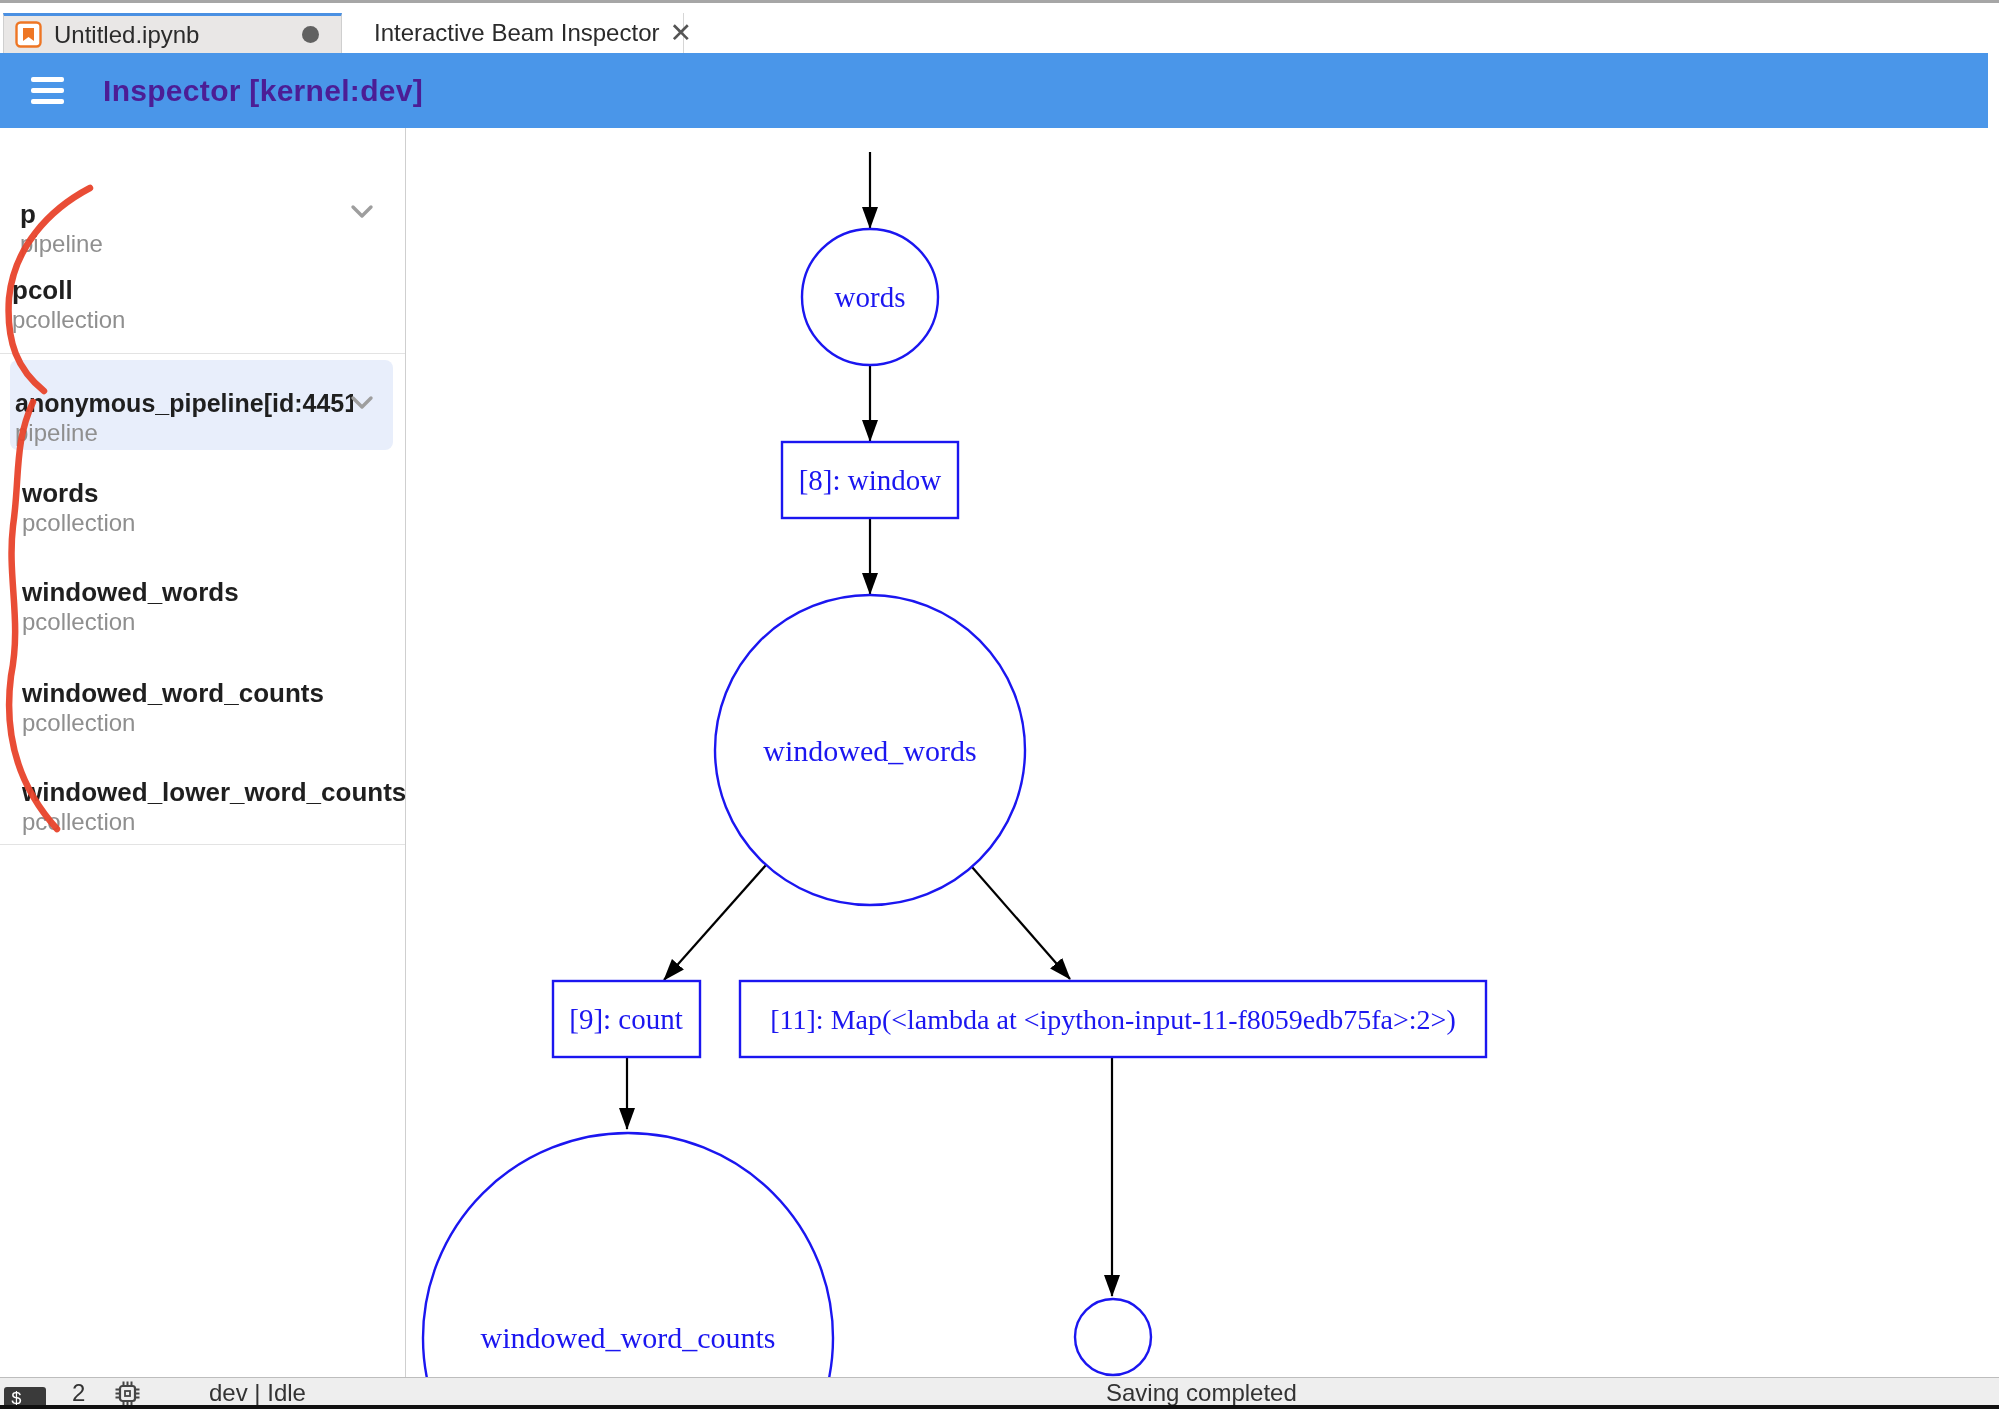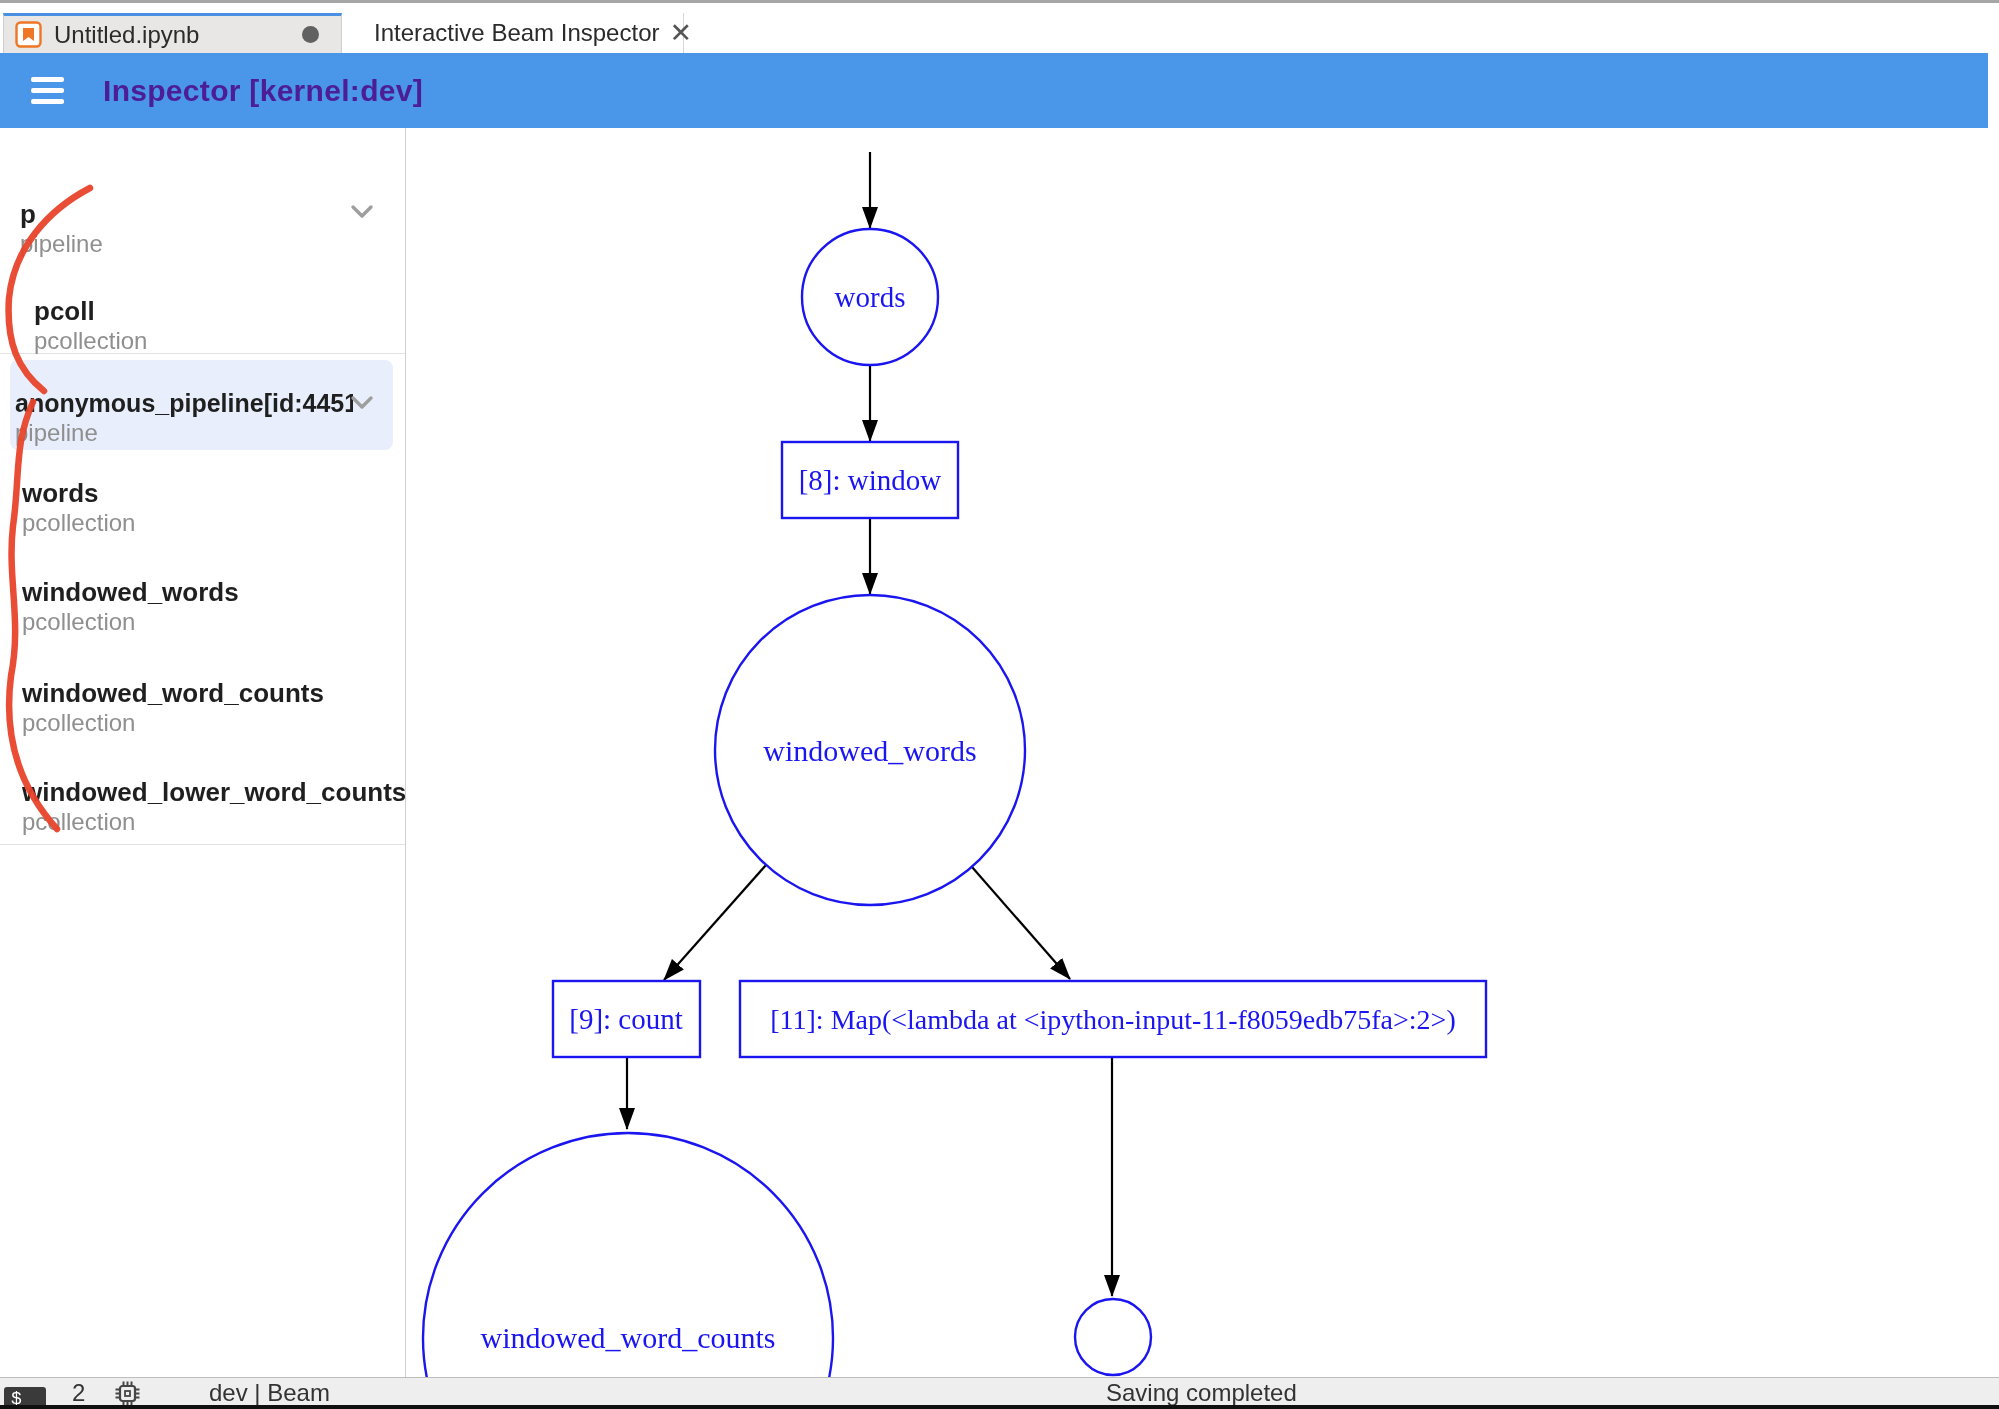--- a/index.html
+++ b/index.html
@@ -103,21 +103,21 @@
     <div class="sel-bg"></div>
 
     <div class="srow" style="top:71px; padding-left:20px;">
       <div class="nm">p</div>
       <div class="tp">pipeline</div>
     </div>
     <svg class="chev" style="top:76px; left:350px;" viewBox="0 0 24 16">
       <polyline points="3,3 12,12 21,3" fill="none" stroke="#9e9e9e" stroke-width="3.4" stroke-linecap="round" stroke-linejoin="round"></polyline>
     </svg>
 
-    <div class="srow" style="top:168px; padding-left:34px;">
+    <div class="srow" style="top:147px; padding-left:12px;">
       <div class="nm">pcoll</div>
       <div class="tp">pcollection</div>
     </div>
 
     <div class="srow" style="top:260px; padding-left:15px;">
       <div class="nm" style="max-width:338px; font-size:25px;">anonymous_pipeline[id:44516...</div>
       <div class="tp">pipeline</div>
     </div>
     <svg class="chev" style="top:267px; left:350px;" viewBox="0 0 24 16">
       <polyline points="3,3 12,12 21,3" fill="none" stroke="#9e9e9e" stroke-width="3.4" stroke-linecap="round" stroke-linejoin="round"></polyline>
@@ -202,16 +202,16 @@
         <line x1="13.5" y1="22" x2="13.5" y2="25.5"></line>
         <line x1="17.5" y1="22" x2="17.5" y2="25.5"></line>
       <line x1="1.5" y1="9.5" x2="5" y2="9.5"></line>
         <line x1="1.5" y1="13.5" x2="5" y2="13.5"></line>
         <line x1="1.5" y1="17.5" x2="5" y2="17.5"></line>
       <line x1="22" y1="9.5" x2="25.5" y2="9.5"></line>
         <line x1="22" y1="13.5" x2="25.5" y2="13.5"></line>
         <line x1="22" y1="17.5" x2="25.5" y2="17.5"></line>
     </g>
   </svg>
-  <span class="sb-text" style="left:209px;">dev | Beam</span>
+  <span class="sb-text" style="left:209px;">dev | Idle</span>
   <span class="sb-text" style="left:1106px;text-align:right;">Saving completed</span>
 </div>
 <div class="bottom-line"></div>
 
 </body></html>

